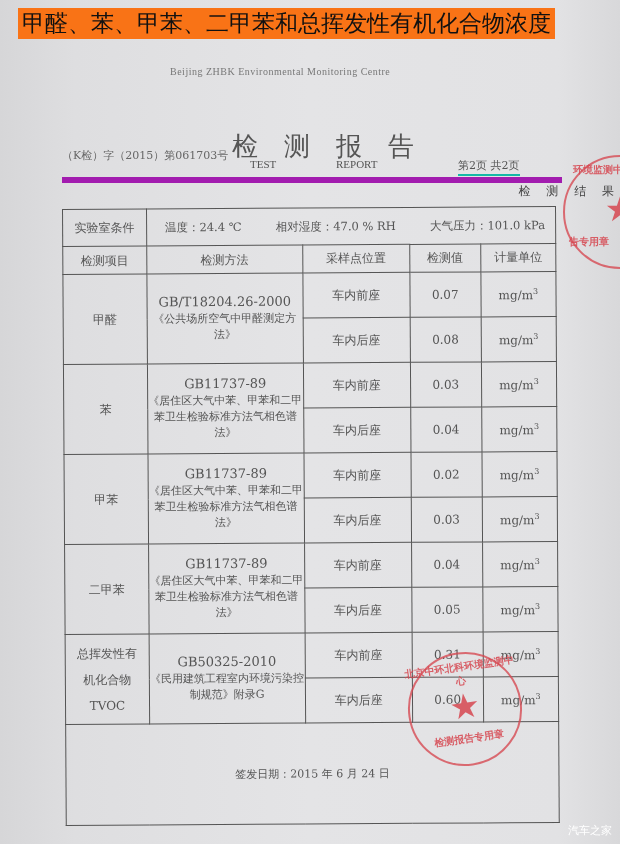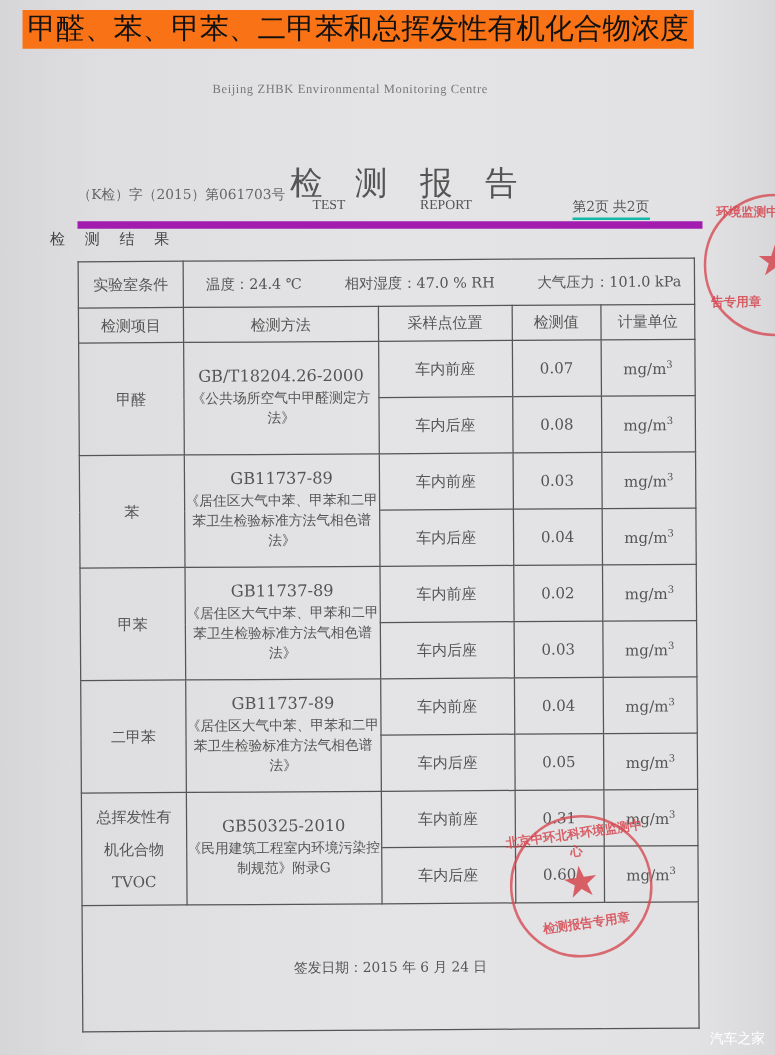--- a/index.html
+++ b/index.html
@@ -33,21 +33,21 @@
   }
   .ref-no {
     position:absolute; left:62px; top:148px; font-size:11px; color:#666;
     border-bottom:6px solid #a21caf; width:500px; padding-bottom:14px;
   }
   .page-no {
     position:absolute; left:458px; top:158px; font-size:11px; color:#555;
     border-bottom:2px solid #14b8a6; padding-bottom:1px;
   }
   .section-title {
-    position:absolute; left:0; width:620px; top:183px; text-align:left;
+    position:absolute; left:0; width:620px; top:183px; text-align:right;
     font-size:12px; letter-spacing:6px; color:#444; padding-left:40px; box-sizing:border-box;
   }
   table.report {
     position:absolute; left:62px; top:209px; width:494px;
     border-collapse:collapse; font-size:12px; color:#555;
     transform: rotate(-0.35deg); transform-origin: top left;
   }
   table.report td {
     border:1.2px solid #555; text-align:center; vertical-align:middle; padding:0;
   }

